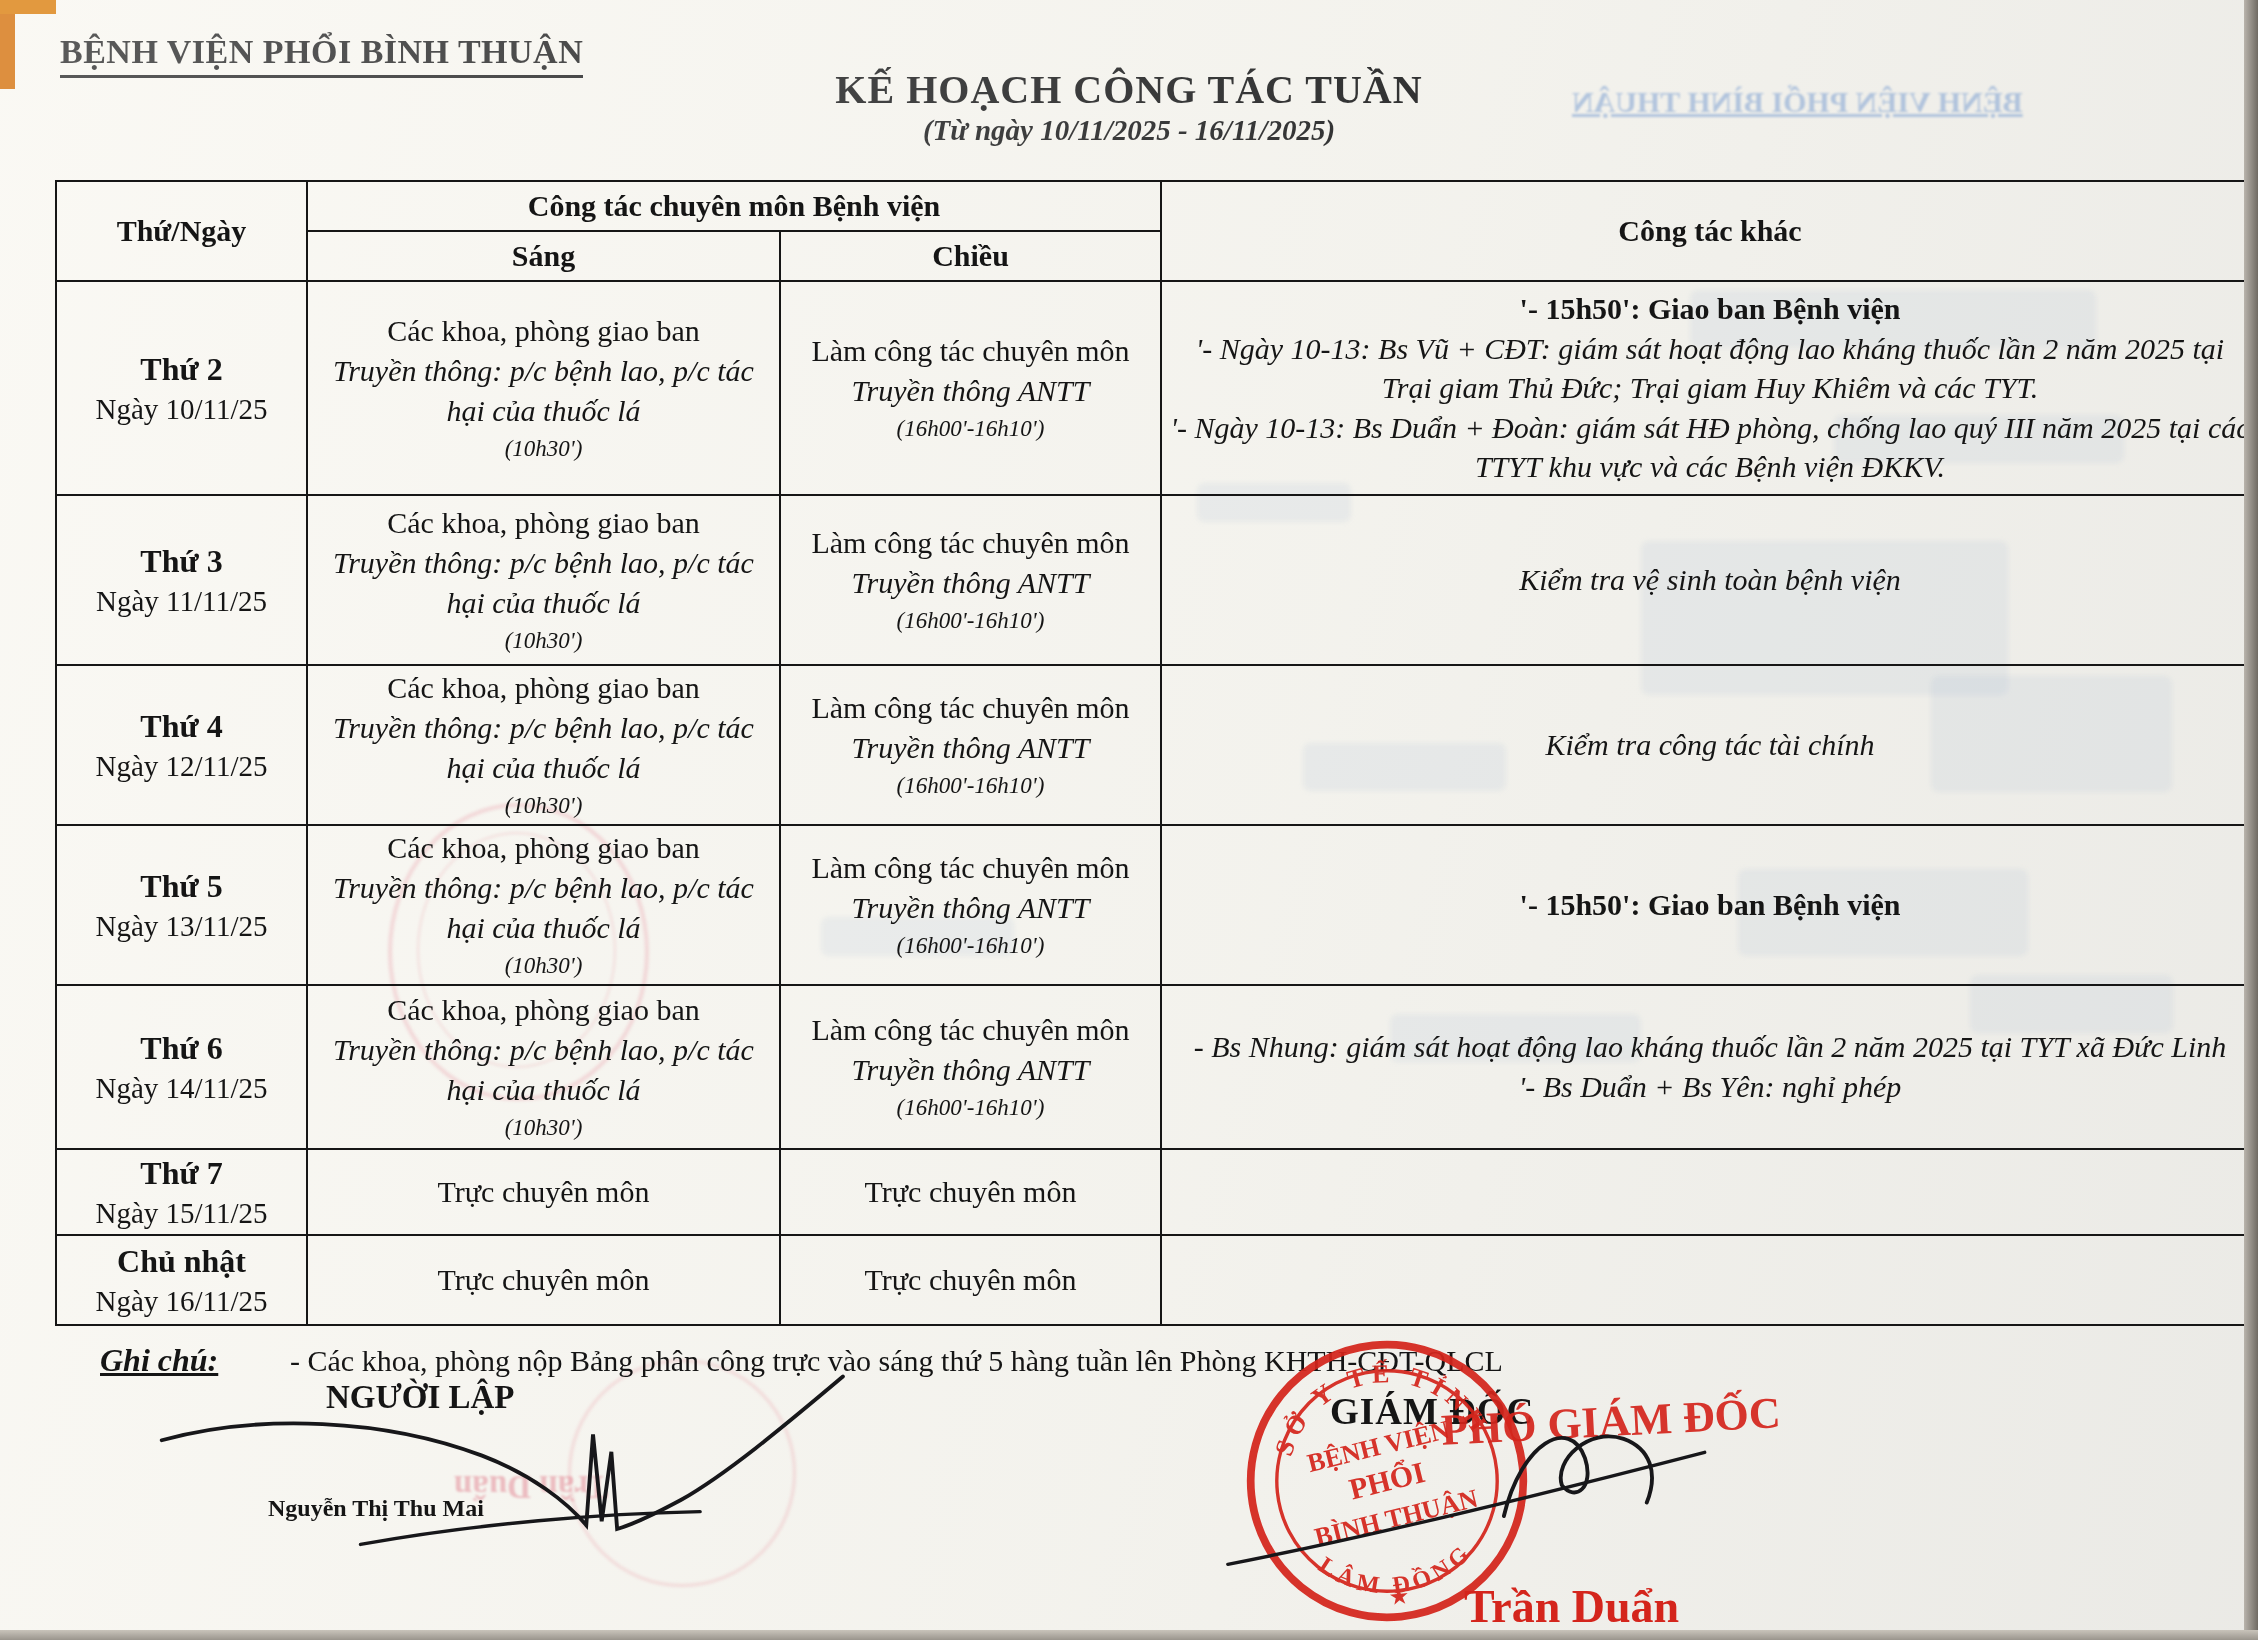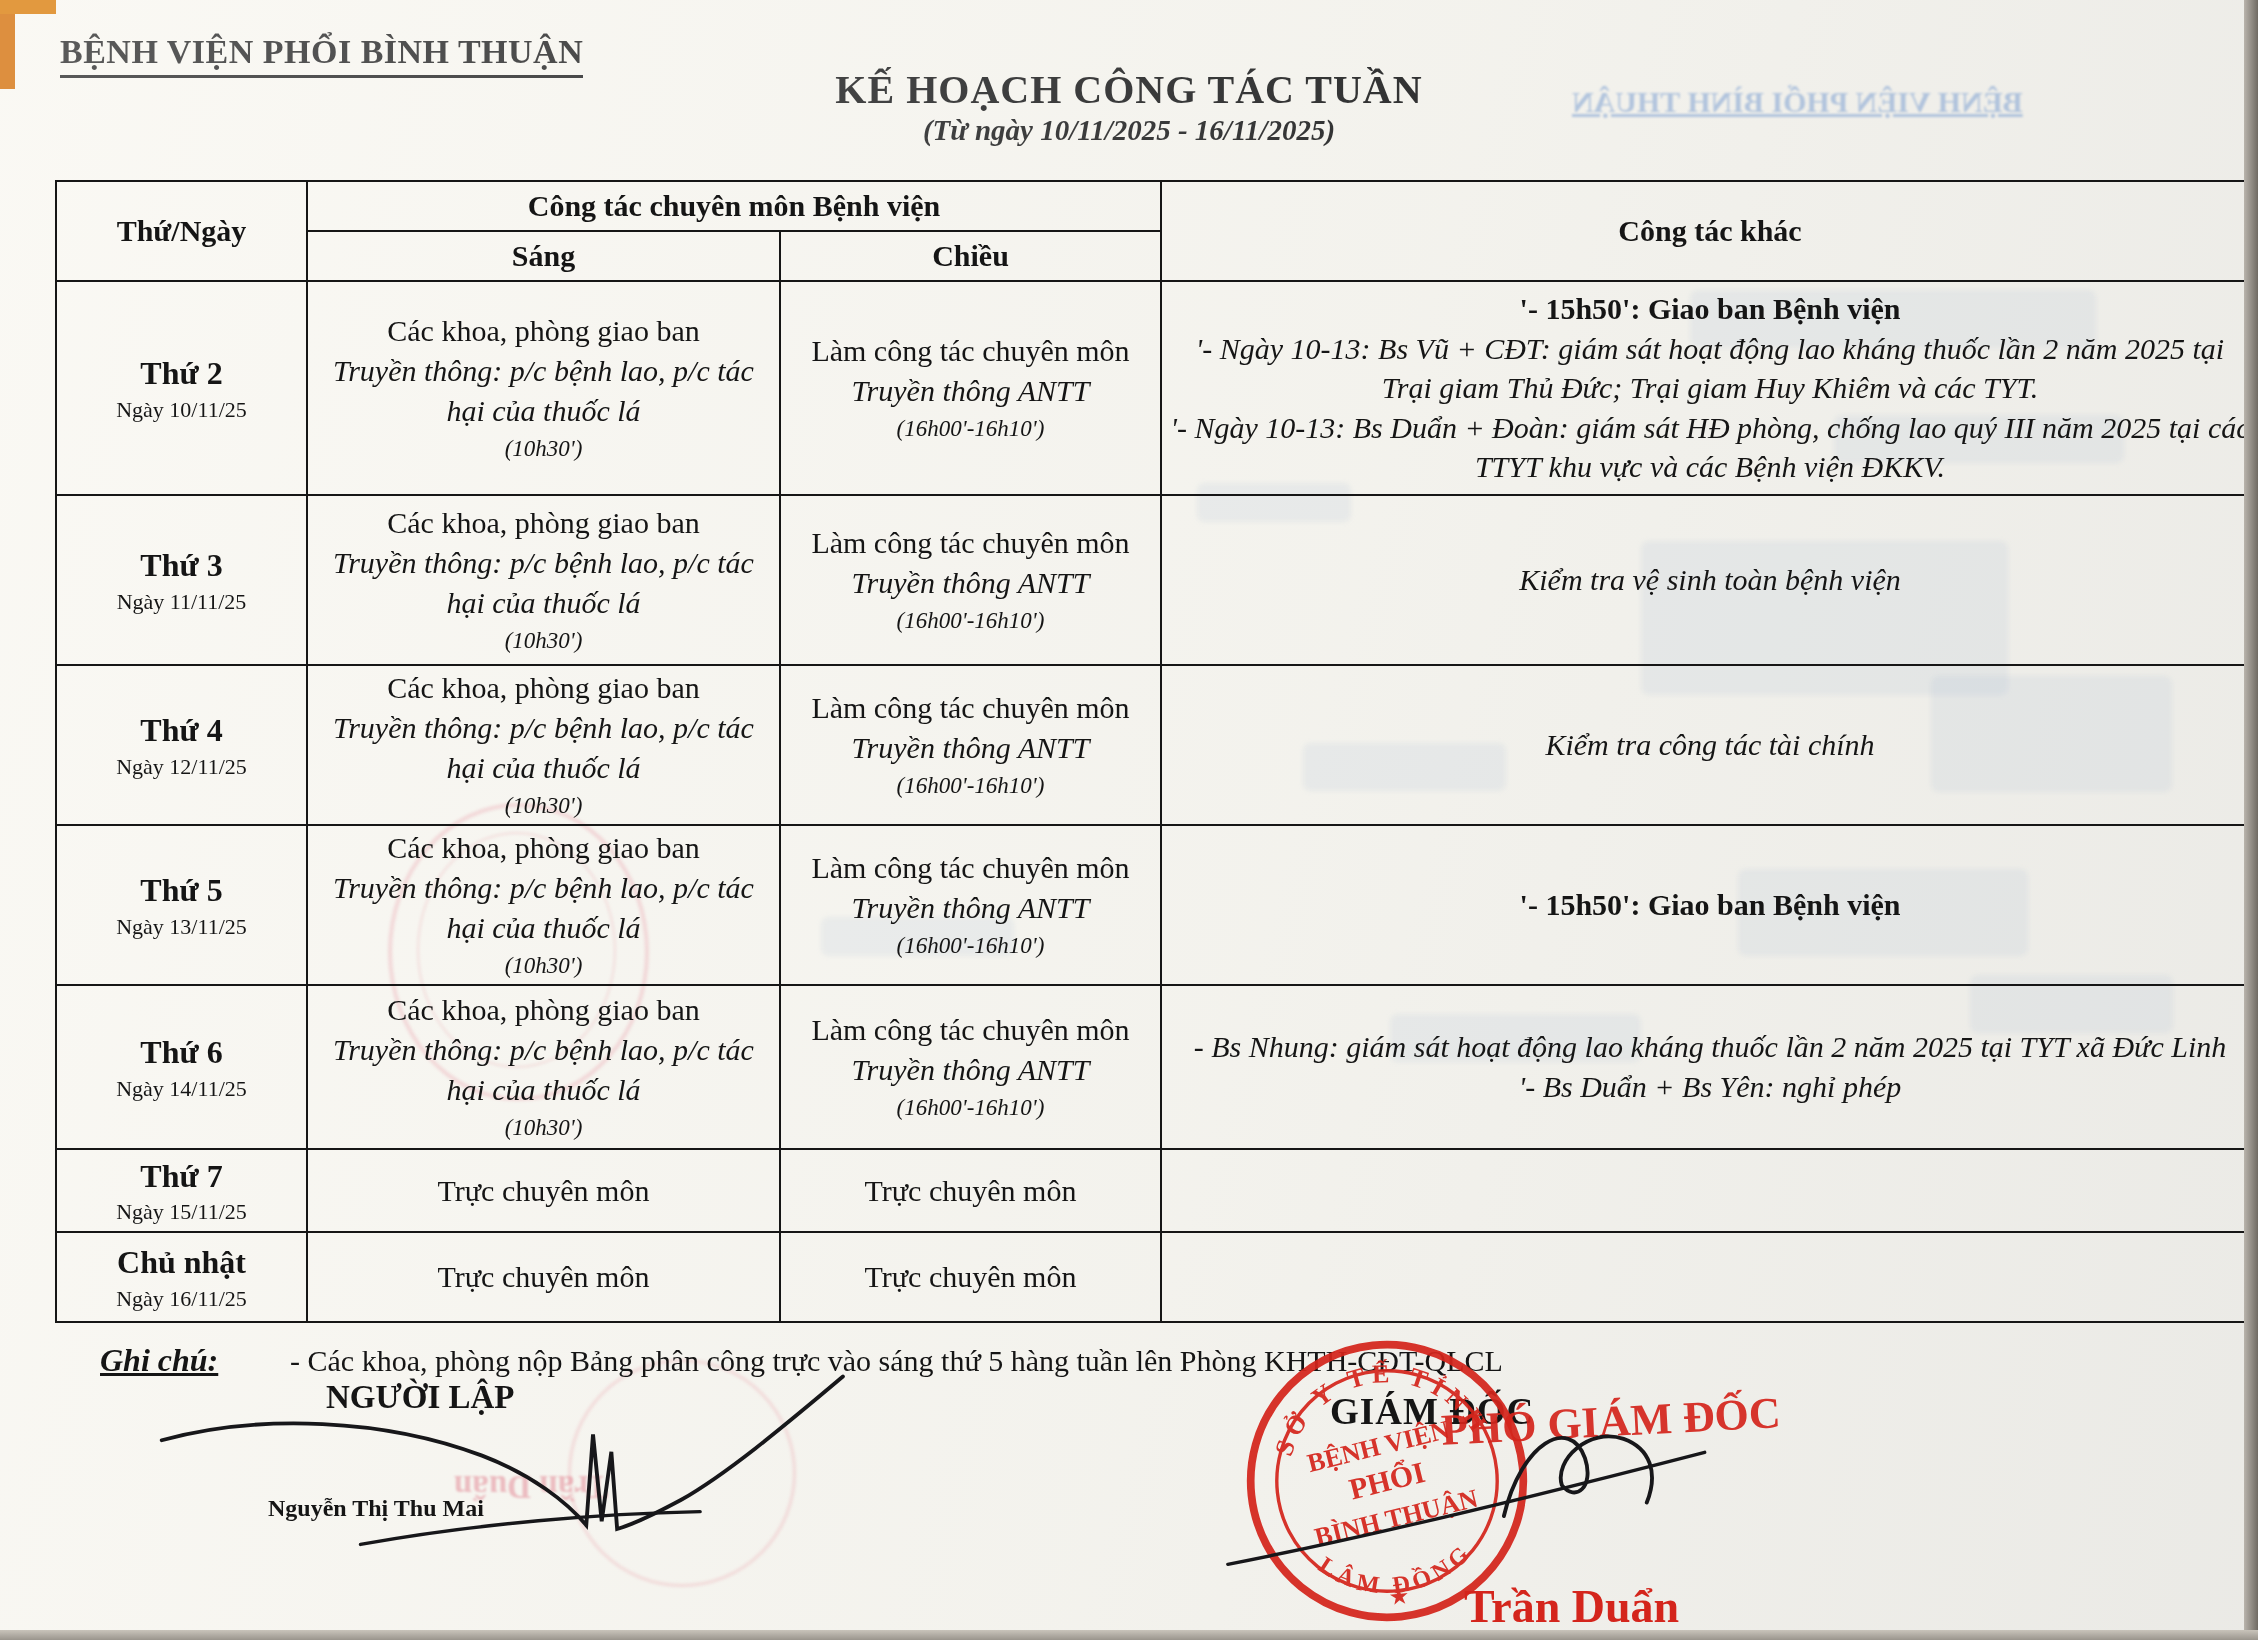--- a/index.html
+++ b/index.html
@@ -29,21 +29,21 @@
   }
   table.sched td,table.sched th{
     border:2.9px solid #161616;vertical-align:middle;text-align:center;
     padding:1.9px 5.8px;font-size:30px;line-height:1.32;background:transparent;
   }
   th.h-main{font-size:31px;font-weight:700;}
   tr.hr1{height:50px}tr.hr2{height:50px}
   tr.r0{height:214px}tr.r1{height:170px}tr.r2{height:160px}tr.r3{height:160px}
   tr.r4{height:164px}tr.r5{height:83px}tr.r6{height:90px}
   .day-name{display:block;font-weight:700;font-size:32px;}
-  .day-date{display:block;font-size:22px;}
+  .day-date{display:block;font-size:29px;}
   .cl{display:block;}
   .it{font-style:italic;}
   .tm{display:block;font-style:italic;font-size:23px;margin-top:3.9px;}
   td.other-cell{text-align:left;vertical-align:middle;padding:5.8px 11.6px 5.8px 7.7px;
     font-size:29px;line-height:1.45;}
   .ob{display:block;font-weight:700;}
   .ol{display:block;font-style:italic;}
   
   .notes-label{position:absolute;left:100px;top:1342px;font-size:32px;font-weight:700;
     font-style:italic;text-decoration:underline;z-index:4;}

